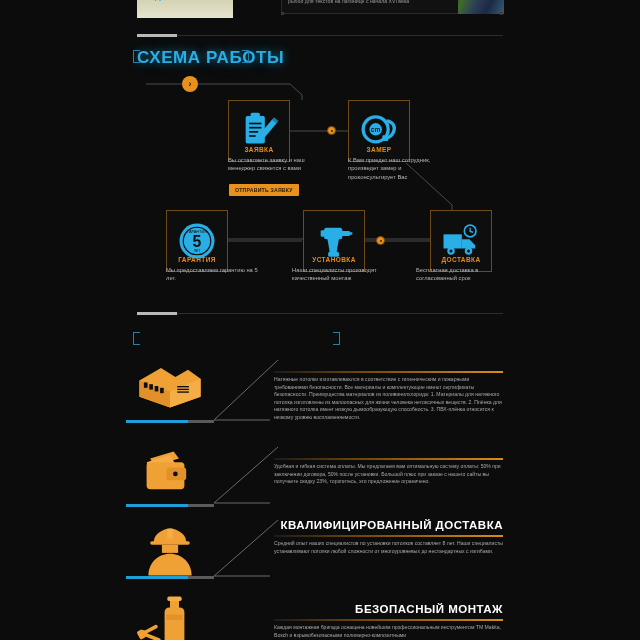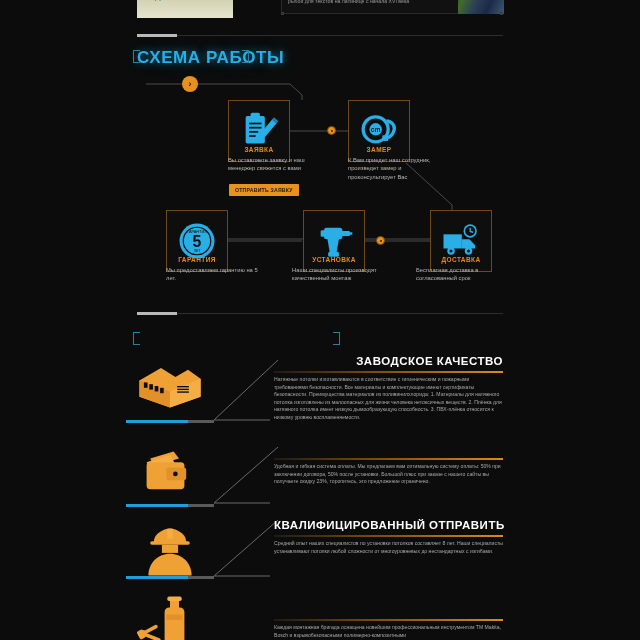--- a/index.html
+++ b/index.html
@@ -234,21 +234,20 @@
     </svg>
   </div>
   <div class="adv-bar" style="left:126px; top:420px;">
     <div class="b"></div>
     <div class="g"></div>
   </div>
   <svg class="slash" style="left:212px; top:358px;" width="70" height="66">
     <path d="M66 2 L2 62" stroke="#6a6a6a" stroke-width="1" fill="none"></path>
     <path d="M2 62 L58 62" stroke="#6a6a6a" stroke-width="1" fill="none"></path>
   </svg>
-  <div class="adv-title" style="left:274px; top:355px; width:229px;">ЗАВОДСКОЕ КАЧЕСТВО</div>
   <div class="adv-rule" style="left:274px; top:371px;"></div>
   <div class="adv-text" style="left:274px; top:376px;">Натяжные потолки изготавливаются в соответствие с гигиеническим и пожарными требованиями безопасности. Все материалы и комплектующие имеют сертификаты безопасности. Преимущества материалов из поливинилхлорида: 1. Материалы для натяжного потолка изготовлены из малоопасных для жизни человека нетоксичных веществ. 2. Плёнка для натяжного потолка имеет низкую дымообразующую способность. 3. ПВХ-плёнка относится к низкому уровню воспламеняемости.</div>
 
   <div class="adv-icon" style="left:124px; top:443px;">
     <svg viewBox="0 0 80 56">
       <polygon points="18,12 44,4 50,12 22,20" fill="#f0a135"></polygon>
       <polygon points="14,16 40,8 46,18 18,26" fill="#f5ae46"></polygon>
       <rect x="14" y="16" width="42" height="30" rx="4" fill="#f0a135"></rect>
       <rect x="36" y="22" width="22" height="14" rx="3" fill="#e2912a"></rect>
       <circle cx="46" cy="29" r="2.6" fill="#0e0e0e"></circle>
@@ -275,36 +274,37 @@
     </svg>
   </div>
   <div class="adv-bar" style="left:126px; top:576px;">
     <div class="b"></div>
     <div class="g"></div>
   </div>
   <svg class="slash" style="left:212px; top:518px;" width="70" height="62">
     <path d="M66 2 L2 58" stroke="#6a6a6a" stroke-width="1" fill="none"></path>
     <path d="M2 58 L58 58" stroke="#6a6a6a" stroke-width="1" fill="none"></path>
   </svg>
-  <div class="adv-title" style="left:274px; top:519px; width:229px;">КВАЛИФИЦИРОВАННЫЙ ОТПРАВИТЬ</div>
+  <div class="adv-title" style="left:274px; top:519px; width:229px;">КВАЛИФИЦИРОВАННЫЙ ДОСТАВКА</div>
   <div class="adv-rule" style="left:274px; top:535px;"></div>
   <div class="adv-text" style="left:274px; top:540px;">Средний опыт наших специалистов по установки потолков составляет 8 лет. Наши специалисты устанавливают потолки любой сложности от многоуровневых до нестандартных с изгибами.</div>
 
   <div class="adv-icon" style="left:124px; top:600px; height:40px;">
     <svg viewBox="0 0 80 56">
       <rect x="34" y="14" width="22" height="42" rx="5" fill="#f0a135"></rect>
       <rect x="40" y="6" width="10" height="9" fill="#f0a135"></rect>
       <rect x="37" y="2" width="16" height="5" rx="2" fill="#f5ae46"></rect>
       <rect x="36" y="22" width="18" height="6" fill="#e2912a"></rect>
       <g fill="#f0a135" transform="rotate(-28 20 40)">
         <rect x="6" y="36" width="22" height="4" rx="2"></rect>
         <rect x="4" y="33" width="7" height="10" rx="2"></rect>
       </g>
       <g fill="#f0a135" transform="rotate(22 22 48)">
         <rect x="10" y="46" width="20" height="4" rx="2"></rect>
         <circle cx="9" cy="48" r="4"></circle>
       </g>
     </svg>
   </div>
+  <div class="adv-title" style="left:274px; top:603px; width:229px;">БЕЗОПАСНЫЙ МОНТАЖ</div>
   <div class="adv-rule" style="left:274px; top:619px;"></div>
   <div class="adv-text" style="left:274px; top:624px;">Каждая монтажная бригада оснащена новейшим профессиональным инструментом ТМ Makita, Bosch и взрывобезопасными полимерно-композитными</div>
 
 </div>
 
 </body></html>

